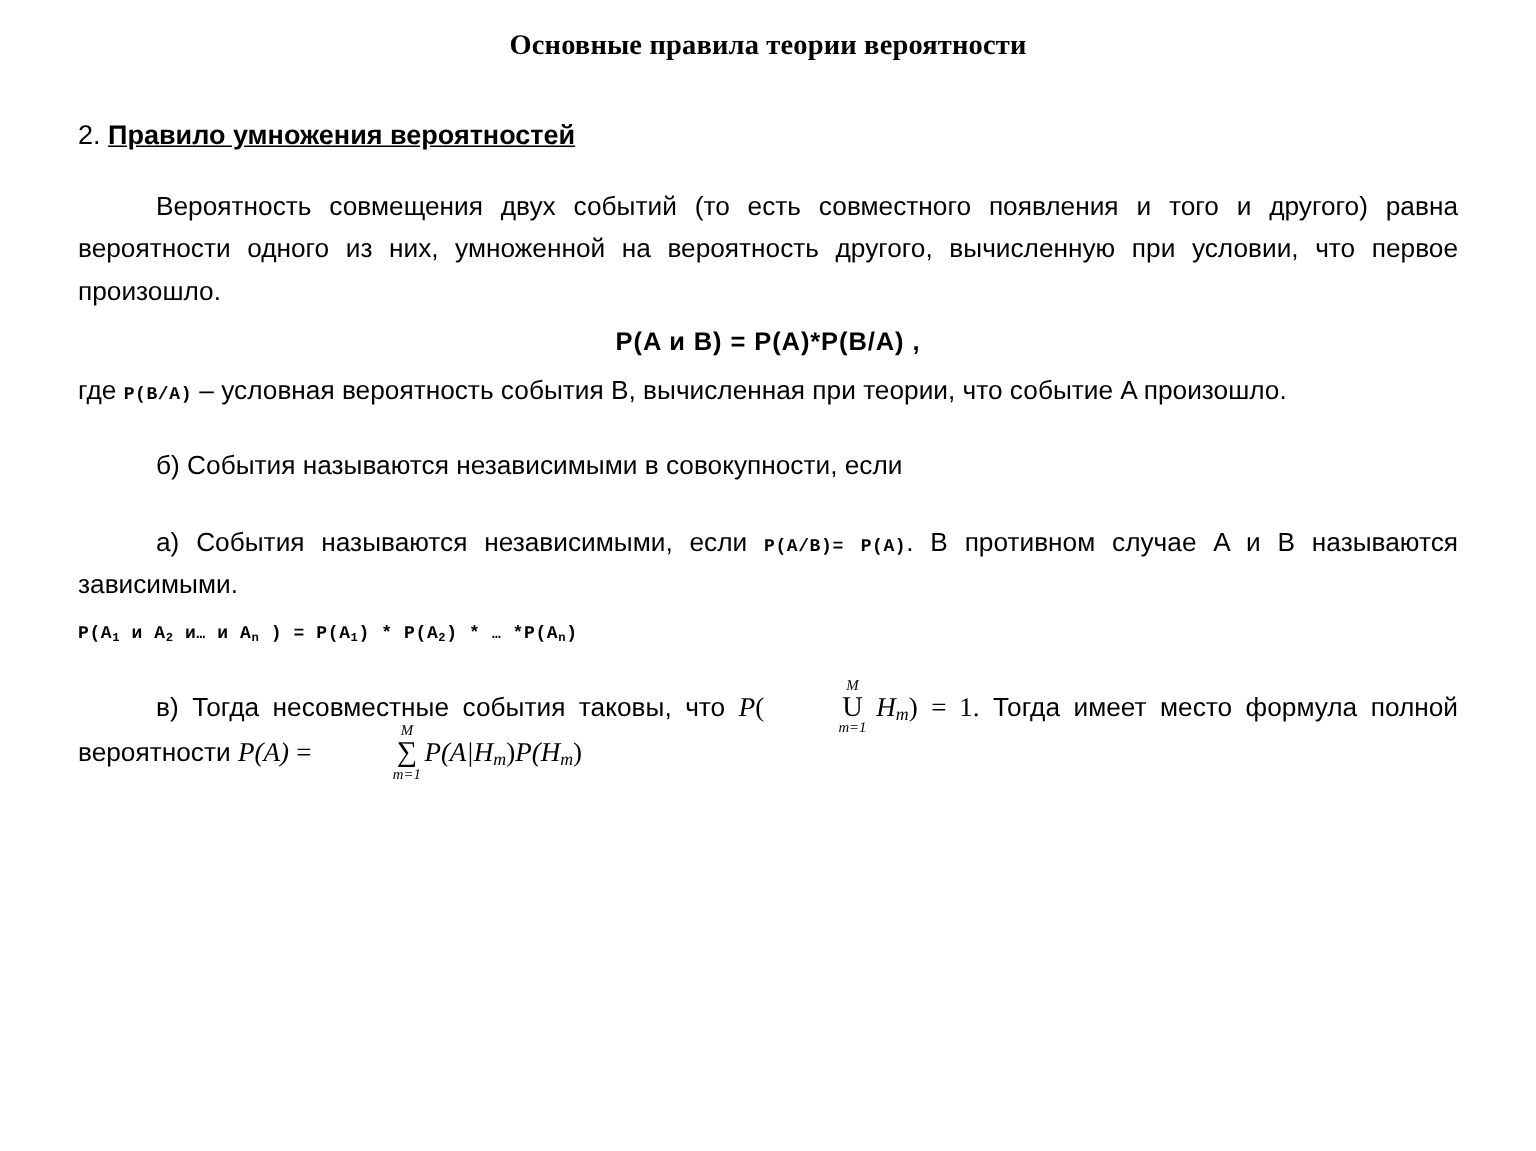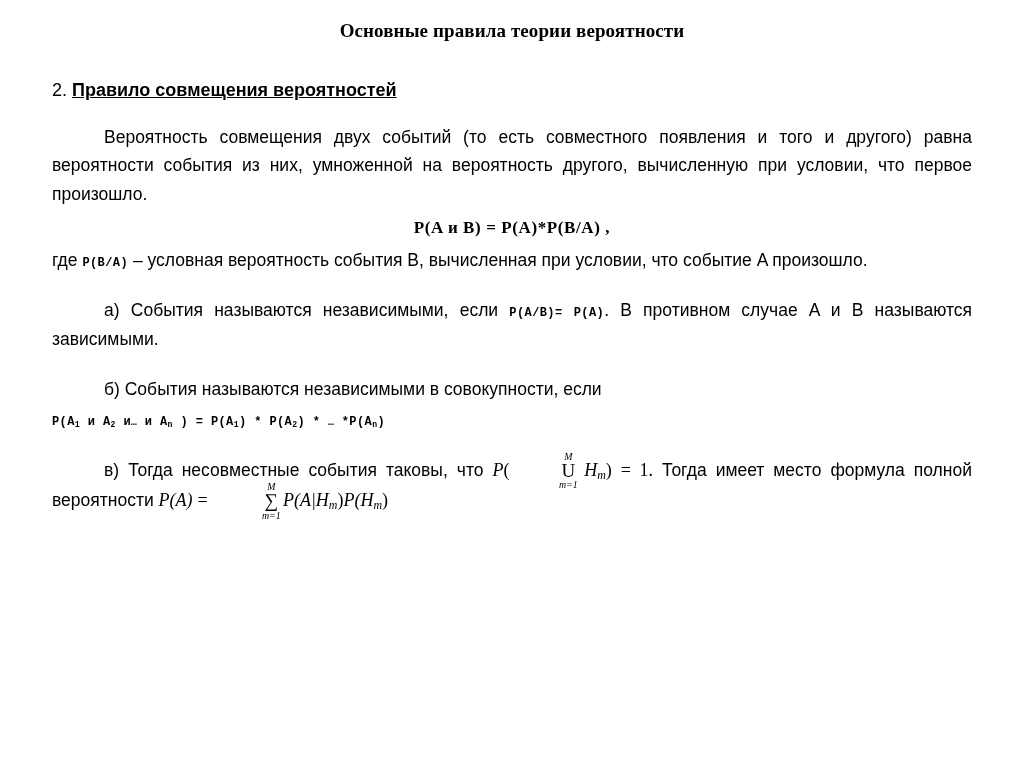--- a/index.html
+++ b/index.html
@@ -46,21 +46,21 @@
     line-height: 1.62;
     text-align: justify;
     text-justify: inter-word;
   }
   .para.indent {
     text-indent: 52px;
   }
   .formula {
     margin-top: 10px;
     text-align: center;
-    font-family: Liberation Serif, serif;
+    font-family: Liberation Sans, sans-serif;
     font-weight: bold;
     font-size: 17px;
     letter-spacing: 0.6px;
   }
   .mono {
     font-family: "Liberation Mono", monospace;
     font-weight: bold;
     font-size: 12px;
     letter-spacing: 0.4px;
   }
@@ -127,45 +127,45 @@
 </style>
 </head>
 <body>
 
 <div class="slide">
 
   <div class="title">Основные правила теории вероятности</div>
 
   <div class="heading">
     <span class="num">2.</span>
-    <span class="underlined">Правило совмещения вероятностей</span>
+    <span class="underlined">Правило умножения вероятностей</span>
   </div>
 
-  <div class="para indent">Вероятность совмещения двух событий (то есть совместного появления и того и другого) равна вероятности события из них, умноженной на вероятность другого, вычисленную при условии, что первое произошло.</div>
+  <div class="para indent">Вероятность совмещения двух событий (то есть совместного появления и того и другого) равна вероятности одного из них, умноженной на вероятность другого, вычисленную при условии, что первое произошло.</div>
 
   <div class="formula">P(A и B) = P(A)*P(B/A) ,</div>
 
   <div class="para-tight">
     <span>где</span>
     <span class="mono">P(B/A)</span>
-    <span>– условная вероятность события B, вычисленная при условии, что событие A произошло.</span>
+    <span>– условная вероятность события B, вычисленная при теории, что событие A произошло.</span>
   </div>
 
+
+  <div class="para indent">
+    <span>б)</span>
+    <span>События называются независимыми в совокупности, если</span>
+  </div>
 
   <div class="para indent">
     <span>а)</span>
     <span>События называются независимыми, если</span>
     <span class="mono">P(A/B)</span><span class="mono">=</span>
     <span class="mono">P(A)</span><span>.</span>
     <span>В противном случае A и B называются зависимыми.</span>
-  </div>
-
-  <div class="para indent">
-    <span>б)</span>
-    <span>События называются независимыми в совокупности, если</span>
   </div>
 
   <div class="row-formula mono">
     <span class="nowrap">
       <span>P(A</span><sub>1</sub><span> и A</span><sub>2</sub><span> и</span><span class="ellipsis-small">…</span><span> и A</span><sub>n</sub><span> )  =  P(A</span><sub>1</sub><span>) *  P(A</span><sub>2</sub><span>) *</span> <span class="ellipsis-small">…</span> <span>*P(A</span><sub>n</sub><span>)</span>
     </span>
   </div>
 
   <div class="para indent" style="margin-top:26px;">
     <span>в)</span>

